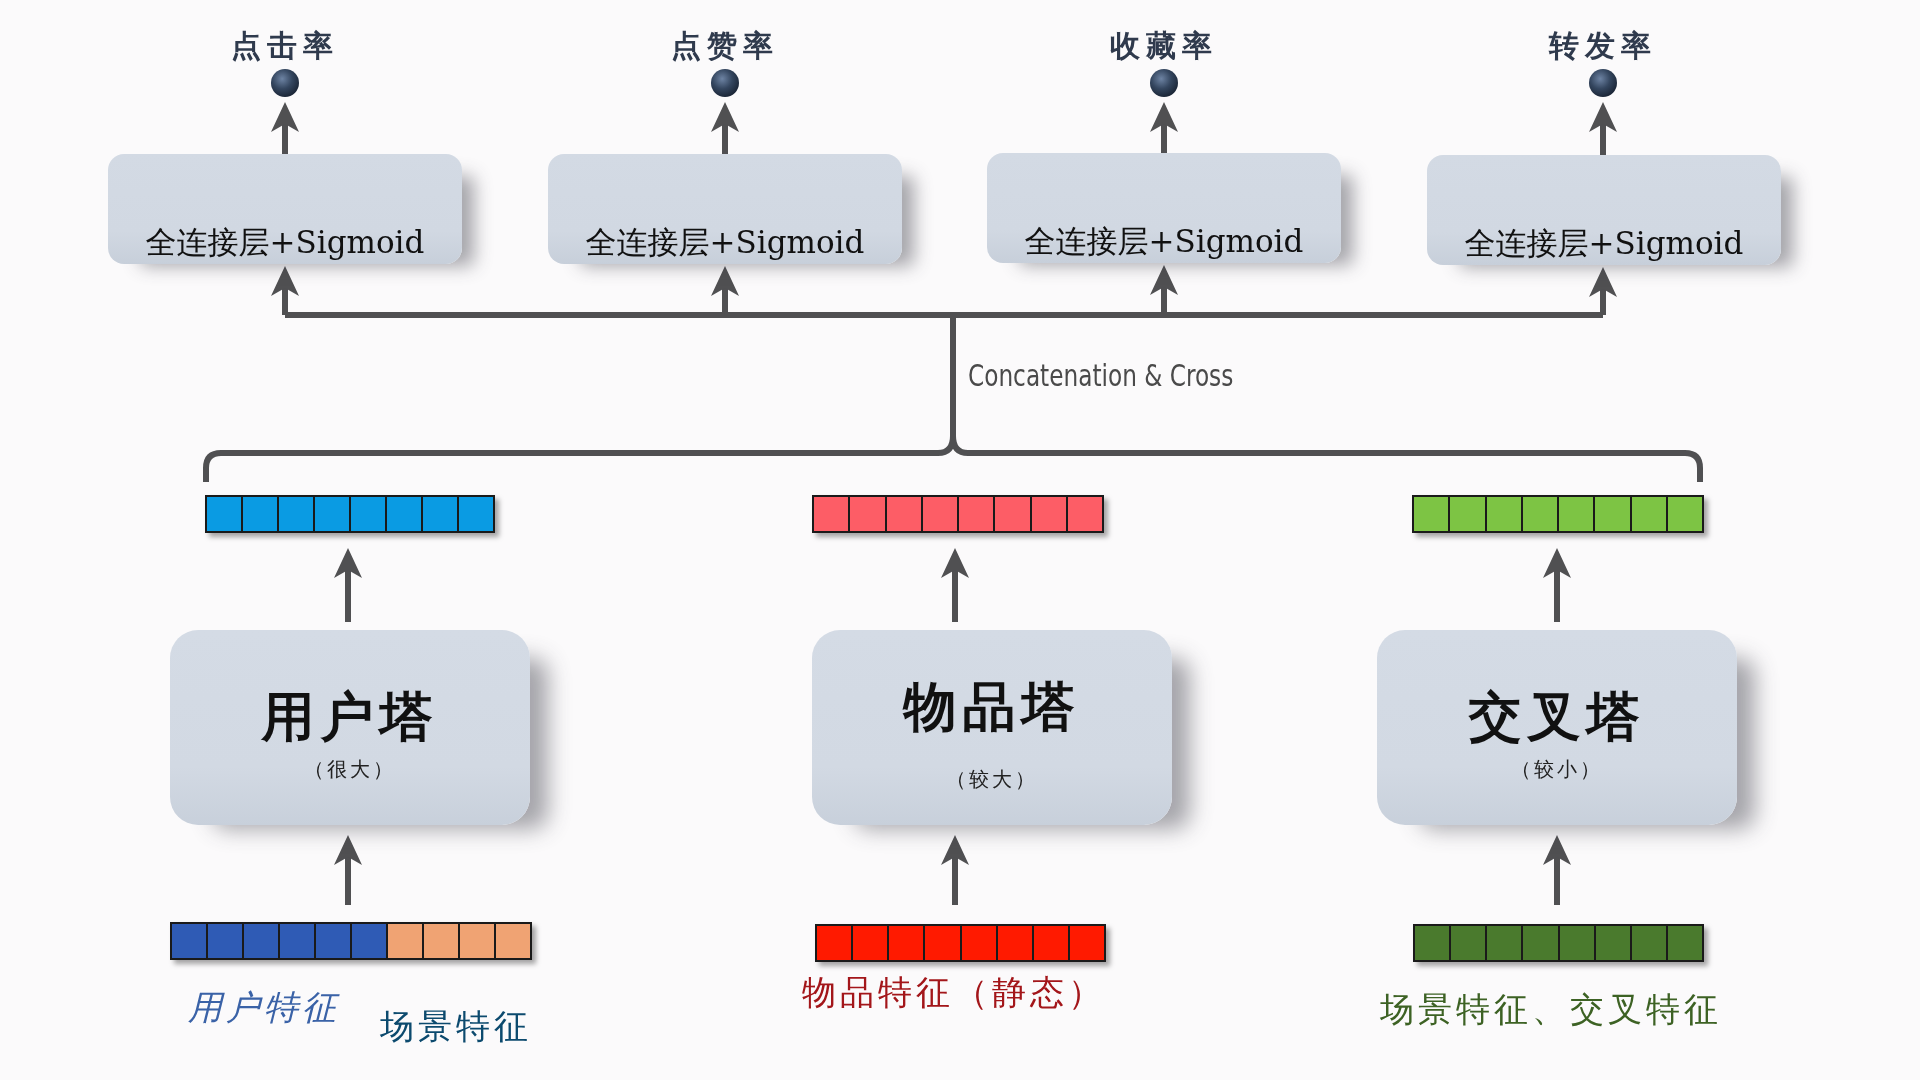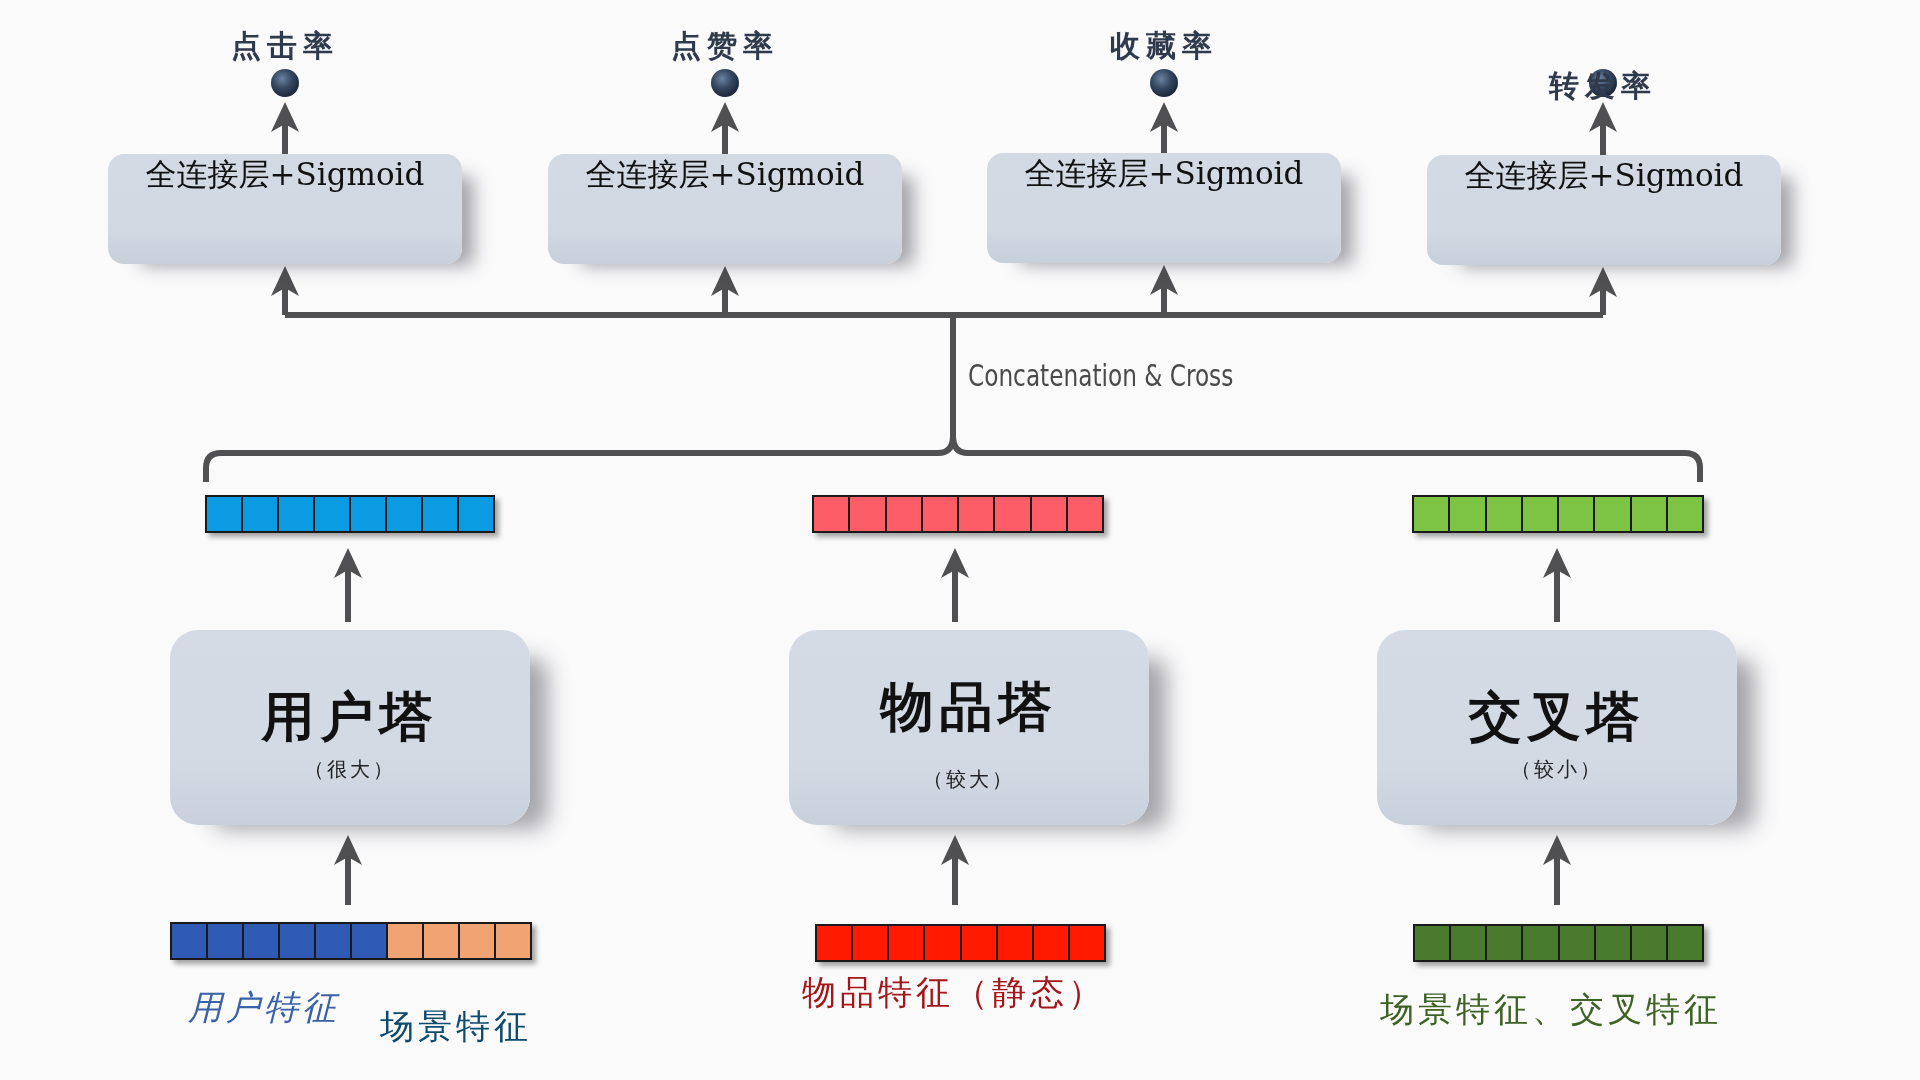--- a/index.html
+++ b/index.html
@@ -4,21 +4,21 @@
 <style>
   html, body { margin: 0; padding: 0; }
   body { width: 1920px; height: 1080px; background: #fbfafb; position: relative; overflow: hidden;
          font-family: "DejaVu Serif", "Liberation Serif", serif; }
   svg#diagram { position: absolute; left: 0; top: 0; }
   .head-label { position: absolute; font-weight: bold; font-size: 30px; color: #2f3a4d; letter-spacing: 6px;
                 transform: translateX(-50%); white-space: nowrap; }
   .fc-box { position: absolute; width: 354px; height: 110px; border-radius: 16px;
             background: linear-gradient(#d3dae4 0%, #d1d8e2 70%, #c7cfda 100%);
             box-shadow: 22px 12px 18px -10px rgba(60,60,70,0.45);
-            display: flex; align-items: flex-start; justify-content: center; }
+            display: flex; align-items: flex-end; justify-content: center; }
   .fc-box span { font-size: 31px; color: #111; }
   .tower { position: absolute; width: 360px; height: 195px; border-radius: 28px;
            background: linear-gradient(#d4dbe5 0%, #d2d9e3 70%, #c8d0db 100%);
            box-shadow: 30px 16px 22px -12px rgba(60,60,70,0.45);
            display: flex; flex-direction: column; align-items: center; justify-content: center; }
   .tower .t-title { font-size: 53px; font-weight: bold; color: #111; letter-spacing: 6px; margin-top: 10px; }
   .tower .t-sub { font-size: 20px; color: #222; letter-spacing: 3px; margin-top: 2px; }
   .concat-label { position: absolute; left: 968px; top: 358px; font-family: "DejaVu Sans Condensed", "DejaVu Sans", sans-serif;
                   font-size: 30px; color: #4a4a4a; transform: scaleX(0.86); transform-origin: left; white-space: nowrap; }
   .feat-label { position: absolute; font-size: 34px; letter-spacing: 4px; white-space: nowrap; }
@@ -77,21 +77,21 @@
       <circle cx="285" cy="83" r="14" fill="url(#ballGrad)"></circle>
       <circle cx="725" cy="83" r="14" fill="url(#ballGrad)"></circle>
       <circle cx="1164" cy="83" r="14" fill="url(#ballGrad)"></circle>
       <circle cx="1603" cy="83" r="14" fill="url(#ballGrad)"></circle>
     </g>
 </svg>
 
 <div class="head-label" style="left:285px; top:26px;">点击率</div>
 <div class="head-label" style="left:725px; top:26px;">点赞率</div>
 <div class="head-label" style="left:1164px; top:26px;">收藏率</div>
-<div class="head-label" style="left:1603px; top:26px;margin-top:40px;">转发率</div>
+<div class="head-label" style="left:1603px; top:26px;">转发率</div>
 
 <div class="fc-box" style="left:108px; top:154px;">
   <span>全连接层+Sigmoid</span>
 </div>
 <div class="fc-box" style="left:548px; top:154px;">
   <span>全连接层+Sigmoid</span>
 </div>
 <div class="fc-box" style="left:987px; top:153px;">
   <span>全连接层+Sigmoid</span>
 </div>
@@ -129,21 +129,21 @@
     <div class="cell" style="background: rgb(125, 196, 68);"></div>
     <div class="cell" style="background: rgb(125, 196, 68);"></div>
     <div class="cell" style="background: rgb(125, 196, 68);"></div>
     <div class="cell" style="background: rgb(125, 196, 68);"></div>
   </div>
 
 <div class="tower" style="left:170px; top:630px;">
   <div class="t-title">用户塔</div>
   <div class="t-sub">（很大）</div>
 </div>
-<div class="tower" style="left:789px; top:630px;gap:20px;">
+<div class="tower" style="left:812px; top:630px;gap:20px;">
   <div class="t-title">物品塔</div>
   <div class="t-sub">（较大）</div>
 </div>
 <div class="tower" style="left:1377px; top:630px;">
   <div class="t-title">交叉塔</div>
   <div class="t-sub">（较小）</div>
 </div>
 
 <div class="vec" id="vec-in-0" style="left:170px; top:922px; width:358px; height:34px;">
     <div class="cell" style="background: rgb(47, 91, 181);"></div>

